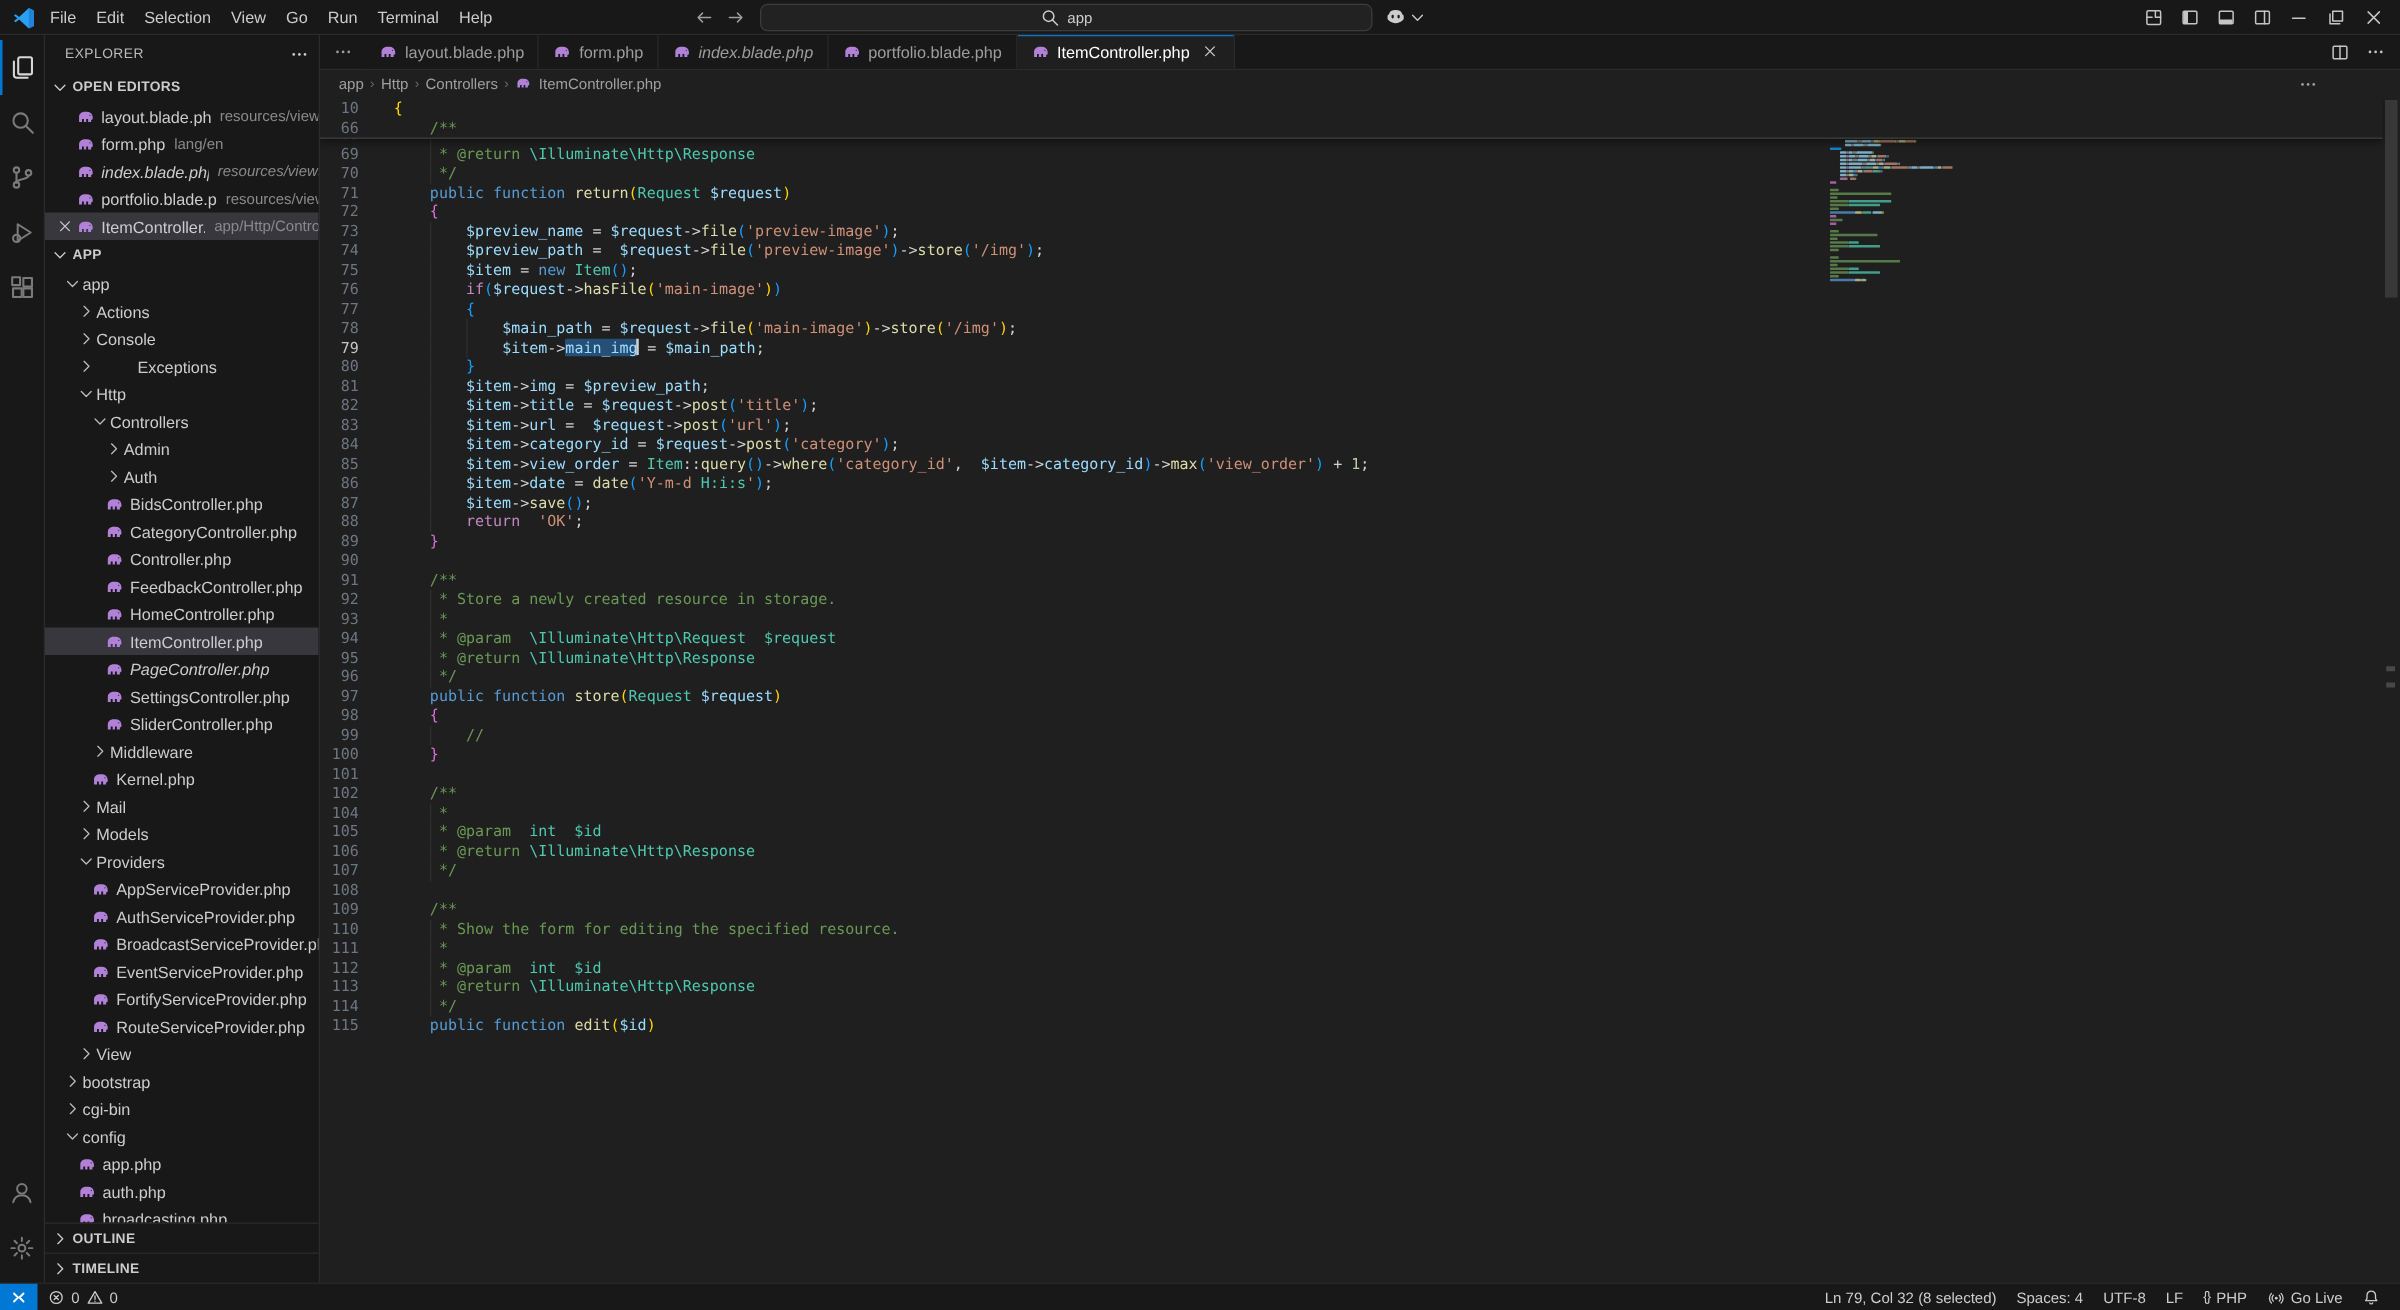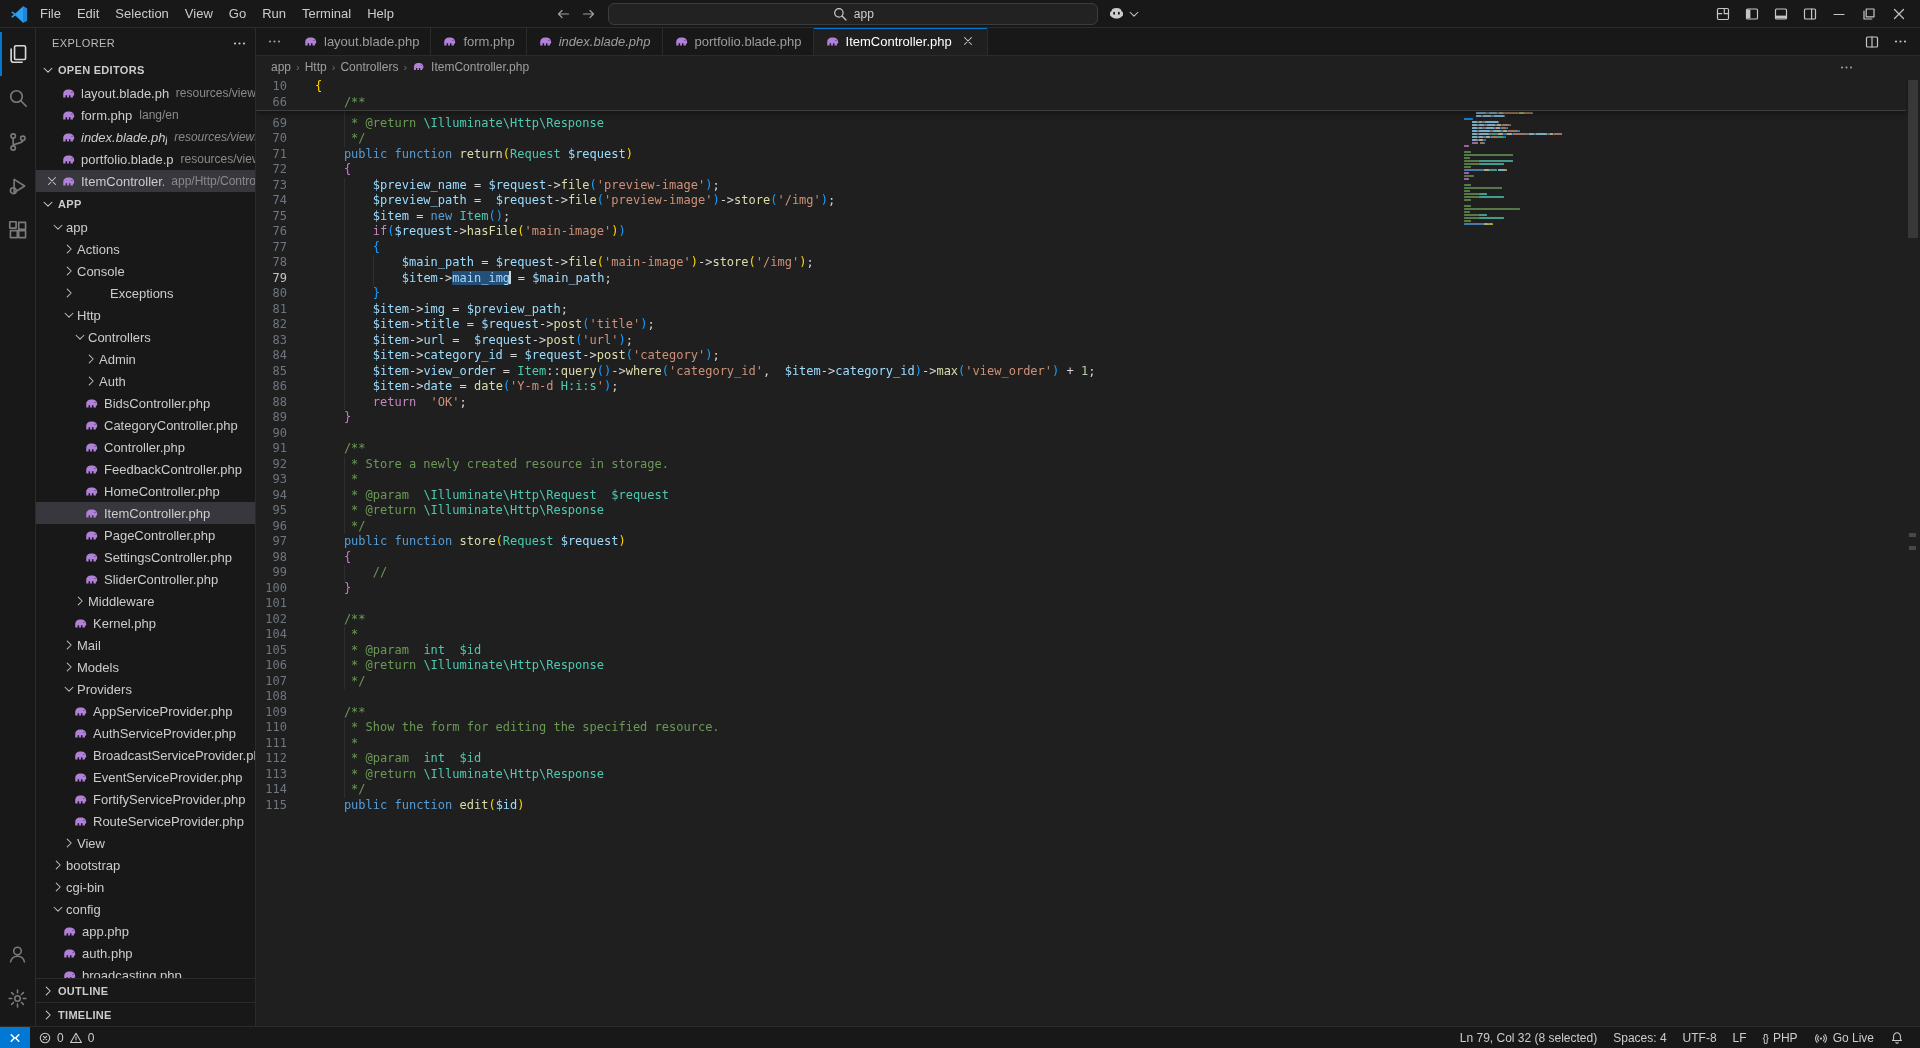--- a/index.html
+++ b/index.html
@@ -454,21 +454,21 @@
           </div>
           <div class="row22 selected" style="padding-left: 47px;">
             <span class="fico">
               <svg width="15" height="15" viewBox="0 0 16 16">
                 <path fill="#b180d7" d="M13.9 7.5c-.4-2.3-2.3-3.8-4.8-3.8H7.2c-2.6 0-4.8 1.8-4.8 4.4v4.2h2.5V9.9h1.6v2.4h2V9.9h1.6v2.4h2.6v-1.9h.6c.7 0 1-1 .6-2.9z"></path>
                 <circle cx="11.7" cy="6.7" r=".55" fill="#23232b"></circle>
               </svg>
             </span>
             <span class="lbl">ItemController.php</span>
           </div>
-          <div class="row22" style="padding-left: 47px;">
+          <div class="row22" style="padding-left: 47px; font-style: italic;">
             <span class="fico">
               <svg width="15" height="15" viewBox="0 0 16 16">
                 <path fill="#b180d7" d="M13.9 7.5c-.4-2.3-2.3-3.8-4.8-3.8H7.2c-2.6 0-4.8 1.8-4.8 4.4v4.2h2.5V9.9h1.6v2.4h2V9.9h1.6v2.4h2.6v-1.9h.6c.7 0 1-1 .6-2.9z"></path>
                 <circle cx="11.7" cy="6.7" r=".55" fill="#23232b"></circle>
               </svg>
             </span>
             <span class="lbl">PageController.php</span>
           </div>
           <div class="row22" style="padding-left: 47px;">
             <span class="fico">
@@ -775,20 +775,21 @@
           <div class="crow"><i class="guide" style="left: 87.8984px;"></i><span class="ln">77</span><span class="codetext"><span class="tk-b3">        {</span></span></div>
           <div class="crow"><i class="guide" style="left: 87.8984px;"></i><i class="guide" style="left: 116.797px;"></i><span class="ln">78</span><span class="codetext"><span class="tk-pn">            </span><span class="tk-vr">$main_path</span><span class="tk-pn"> = </span><span class="tk-vr">$request</span><span class="tk-pn">-&gt;</span><span class="tk-fn">file</span><span class="tk-b1">(</span><span class="tk-st">'main-image'</span><span class="tk-b1">)</span><span class="tk-pn">-&gt;</span><span class="tk-fn">store</span><span class="tk-b1">(</span><span class="tk-st">'/img'</span><span class="tk-b1">)</span><span class="tk-pn">;</span></span></div>
           <div class="crow cur"><i class="guide" style="left: 87.8984px;"></i><i class="guide" style="left: 116.797px;"></i><span class="ln">79</span><span class="codetext"><span class="tk-pn">            </span><span class="tk-vr">$item</span><span class="tk-pn">-&gt;</span><span class="tk-sel">main_img</span><span class="caret"></span><span class="tk-pn"> = </span><span class="tk-vr">$main_path</span><span class="tk-pn">;</span></span></div>
           <div class="crow"><i class="guide" style="left: 87.8984px;"></i><span class="ln">80</span><span class="codetext"><span class="tk-b3">        }</span></span></div>
           <div class="crow"><i class="guide" style="left: 87.8984px;"></i><span class="ln">81</span><span class="codetext"><span class="tk-pn">        </span><span class="tk-vr">$item</span><span class="tk-pn">-&gt;</span><span class="tk-vr">img</span><span class="tk-pn"> = </span><span class="tk-vr">$preview_path</span><span class="tk-pn">;</span></span></div>
           <div class="crow"><i class="guide" style="left: 87.8984px;"></i><span class="ln">82</span><span class="codetext"><span class="tk-pn">        </span><span class="tk-vr">$item</span><span class="tk-pn">-&gt;</span><span class="tk-vr">title</span><span class="tk-pn"> = </span><span class="tk-vr">$request</span><span class="tk-pn">-&gt;</span><span class="tk-fn">post</span><span class="tk-b3">(</span><span class="tk-st">'title'</span><span class="tk-b3">)</span><span class="tk-pn">;</span></span></div>
           <div class="crow"><i class="guide" style="left: 87.8984px;"></i><span class="ln">83</span><span class="codetext"><span class="tk-pn">        </span><span class="tk-vr">$item</span><span class="tk-pn">-&gt;</span><span class="tk-vr">url</span><span class="tk-pn"> =  </span><span class="tk-vr">$request</span><span class="tk-pn">-&gt;</span><span class="tk-fn">post</span><span class="tk-b3">(</span><span class="tk-st">'url'</span><span class="tk-b3">)</span><span class="tk-pn">;</span></span></div>
           <div class="crow"><i class="guide" style="left: 87.8984px;"></i><span class="ln">84</span><span class="codetext"><span class="tk-pn">        </span><span class="tk-vr">$item</span><span class="tk-pn">-&gt;</span><span class="tk-vr">category_id</span><span class="tk-pn"> = </span><span class="tk-vr">$request</span><span class="tk-pn">-&gt;</span><span class="tk-fn">post</span><span class="tk-b3">(</span><span class="tk-st">'category'</span><span class="tk-b3">)</span><span class="tk-pn">;</span></span></div>
           <div class="crow"><i class="guide" style="left: 87.8984px;"></i><span class="ln">85</span><span class="codetext"><span class="tk-pn">        </span><span class="tk-vr">$item</span><span class="tk-pn">-&gt;</span><span class="tk-vr">view_order</span><span class="tk-pn"> = </span><span class="tk-ty">Item</span><span class="tk-pn">::</span><span class="tk-fn">query</span><span class="tk-b3">()</span><span class="tk-pn">-&gt;</span><span class="tk-fn">where</span><span class="tk-b3">(</span><span class="tk-st">'category_id'</span><span class="tk-pn">,  </span><span class="tk-vr">$item</span><span class="tk-pn">-&gt;</span><span class="tk-vr">category_id</span><span class="tk-b3">)</span><span class="tk-pn">-&gt;</span><span class="tk-fn">max</span><span class="tk-b3">(</span><span class="tk-st">'view_order'</span><span class="tk-b3">)</span><span class="tk-pn"> + </span><span class="tk-nm">1</span><span class="tk-pn">;</span></span></div>
           <div class="crow"><i class="guide" style="left: 87.8984px;"></i><span class="ln">86</span><span class="codetext"><span class="tk-pn">        </span><span class="tk-vr">$item</span><span class="tk-pn">-&gt;</span><span class="tk-vr">date</span><span class="tk-pn"> = </span><span class="tk-fn">date</span><span class="tk-b3">(</span><span class="tk-st">'Y-m-d </span><span class="tk-ty">H:i:s</span><span class="tk-st">'</span><span class="tk-b3">)</span><span class="tk-pn">;</span></span></div>
+          <div class="crow"><i class="guide" style="left: 87.8984px;"></i><span class="ln">87</span><span class="codetext"><span class="tk-pn">        </span><span class="tk-vr">$item</span><span class="tk-pn">-&gt;</span><span class="tk-fn">save</span><span class="tk-b3">()</span><span class="tk-pn">;</span></span></div>
           <div class="crow"><i class="guide" style="left: 87.8984px;"></i><span class="ln">88</span><span class="codetext"><span class="tk-pn">        </span><span class="tk-ctl">return</span><span class="tk-pn">  </span><span class="tk-st">'OK'</span><span class="tk-pn">;</span></span></div>
           <div class="crow"><span class="ln">89</span><span class="codetext"><span class="tk-b2">    }</span></span></div>
           <div class="crow"><span class="ln">90</span><span class="codetext"></span></div>
           <div class="crow"><span class="ln">91</span><span class="codetext"><span class="tk-cm">    /**</span></span></div>
           <div class="crow"><i class="guide" style="left: 87.8984px;"></i><span class="ln">92</span><span class="codetext"><span class="tk-cm">     * Store a newly created resource in storage.</span></span></div>
           <div class="crow"><i class="guide" style="left: 87.8984px;"></i><span class="ln">93</span><span class="codetext"><span class="tk-cm">     *</span></span></div>
           <div class="crow"><i class="guide" style="left: 87.8984px;"></i><span class="ln">94</span><span class="codetext"><span class="tk-cm">     * @param  </span><span class="tk-ty">\Illuminate\Http\Request  $request</span></span></div>
           <div class="crow"><i class="guide" style="left: 87.8984px;"></i><span class="ln">95</span><span class="codetext"><span class="tk-cm">     * @return </span><span class="tk-ty">\Illuminate\Http\Response</span></span></div>
           <div class="crow"><i class="guide" style="left: 87.8984px;"></i><span class="ln">96</span><span class="codetext"><span class="tk-cm">     */</span></span></div>
           <div class="crow"><span class="ln">97</span><span class="codetext"><span class="tk-kw">    public function </span><span class="tk-fn">store</span><span class="tk-b1">(</span><span class="tk-ty">Request</span><span class="tk-pn"> </span><span class="tk-vr">$request</span><span class="tk-b1">)</span></span></div>

